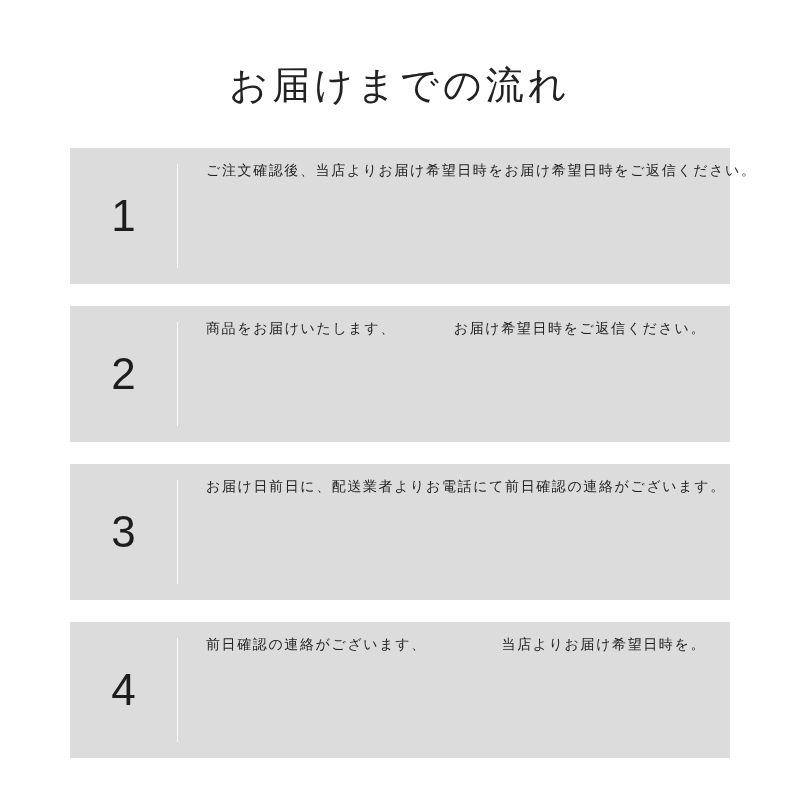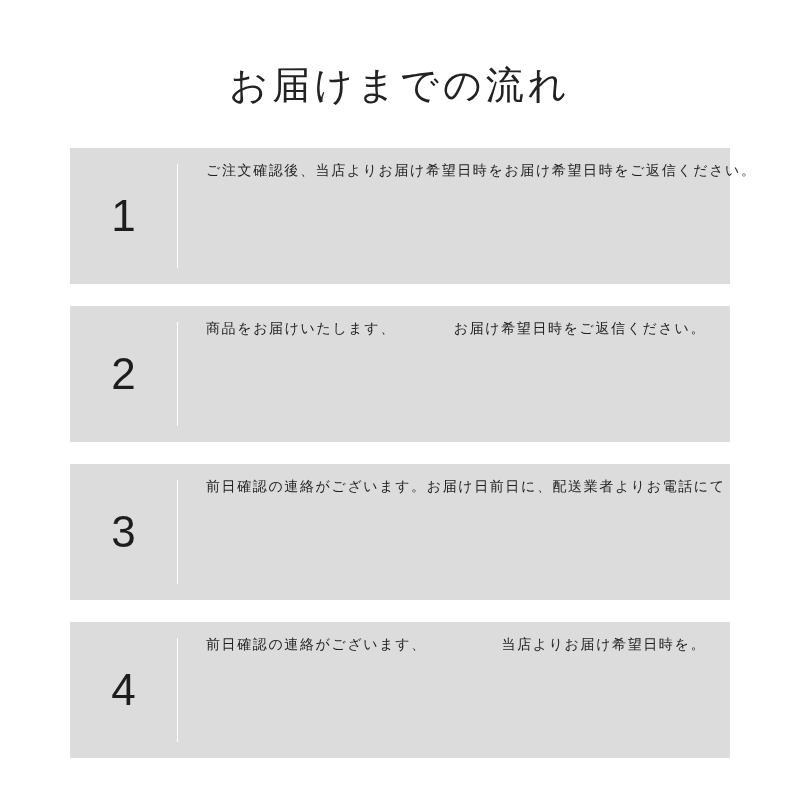--- a/index.html
+++ b/index.html
@@ -109,22 +109,22 @@
       <div class="step-number">2</div>
       <div class="step-text">
         <span class="line">商品をお届けいたします、</span>
         <span class="line">お届け希望日時をご返信ください。</span>
       </div>
     </div>
 
     <div class="step-row">
       <div class="step-number">3</div>
       <div class="step-text">
+        <span class="line">お届け日前日に、配送業者よりお電話にて</span>
         <span class="line">前日確認の連絡がございます。</span>
-        <span class="line">お届け日前日に、配送業者よりお電話にて</span>
       </div>
     </div>
 
     <div class="step-row">
       <div class="step-number">4</div>
       <div class="step-text">
         <span class="line">前日確認の連絡がございます、</span>
         <span class="line">当店よりお届け希望日時を。</span>
       </div>
     </div>

